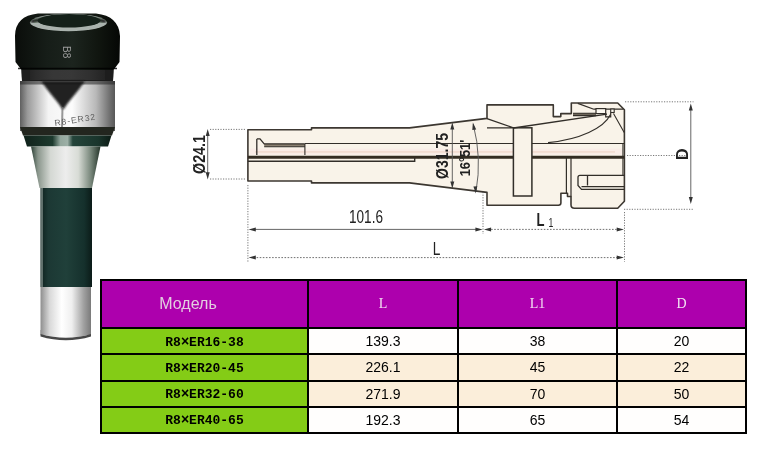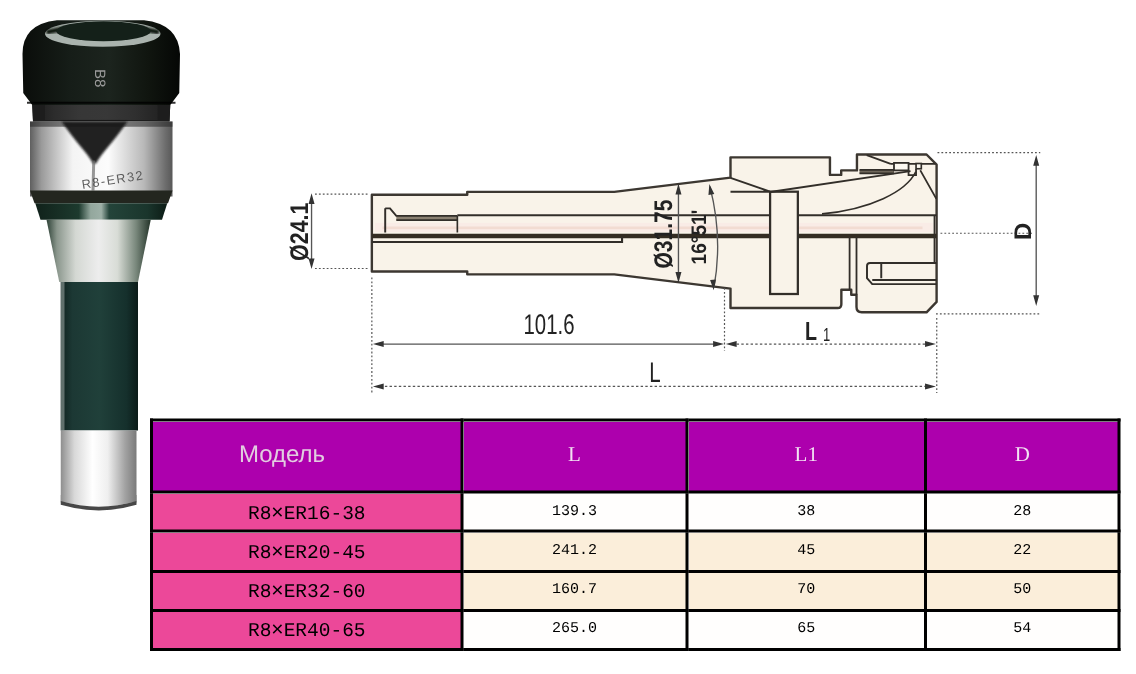--- a/index.html
+++ b/index.html
@@ -1,21 +1,21 @@
 <!DOCTYPE html>
 <html><head>
 <meta charset="utf-8">
 <style>
   html,body{margin:0;padding:0;background:#ffffff;}
   body{width:757px;height:449px;position:relative;font-family:"Liberation Sans",sans-serif;overflow:hidden;}
   svg text{font-family:"Liberation Sans",sans-serif;}
   table.spec{border-collapse:collapse;table-layout:fixed;position:absolute;left:100px;top:279px;width:645px;height:155px;}
   table.spec td{border:2px solid #000;text-align:center;vertical-align:middle;padding:0;overflow:hidden;}
-  td.mdl{font-family:"Liberation Mono",monospace;font-size:13px;color:#000;background:#ec4899;}
-  td.num{font-family:Liberation Mono, monospace;font-size:10px;color:#000;background:#fffefd;}
+  td.mdl{font-family:"Liberation Mono",monospace;font-size:13px;color:#000;background:#84cc16;font-weight:bold;}
+  td.num{font-family:Liberation Sans, sans-serif;font-size:14px;color:#000;background:#fffefd;}
   tr.alt td.num{background:#fbeeda;}
   td.hm{background:#ad00ad;color:#e2cde0;font-size:16px;}
   td.hl{background:#ad00ad;color:#f2e2f2;font-family:"Liberation Serif",serif;font-size:14px;}
 </style>
 </head>
 <body>
 <svg width="757" height="449" viewBox="0 0 757 449" style="position:absolute;left:0;top:0">
   <defs>
     <linearGradient id="gCollar" x1="0" y1="0" x2="1" y2="0">
       <stop offset="0" stop-color="#5f5f5f"></stop>
@@ -212,38 +212,38 @@
     <td class="hm" style="padding-right:33px">Модель</td>
     <td class="hl">L</td>
     <td class="hl">L1</td>
     <td class="hl">D</td>
   </tr>
 
   <tr style="height:24px">
     <td class="mdl">R8<span style="font-family:'Liberation Sans',sans-serif;font-size:14px">×</span>ER16-38</td>
         <td class="num">139.3</td>
         <td class="num">38</td>
-        <td class="num">28</td>
+        <td class="num">20</td>
   </tr>
 
   <tr style="height:24px" class="alt">
     <td class="mdl">R8<span style="font-family:'Liberation Sans',sans-serif;font-size:14px">×</span>ER20-45</td>
-        <td class="num">241.2</td>
+        <td class="num">226.1</td>
         <td class="num">45</td>
         <td class="num">22</td>
   </tr>
 
 
   <tr style="height:24px" class="alt">
     <td class="mdl">R8<span style="font-family:'Liberation Sans',sans-serif;font-size:14px">×</span>ER32-60</td>
-        <td class="num">160.7</td>
+        <td class="num">271.9</td>
         <td class="num">70</td>
         <td class="num">50</td>
   </tr>
 
   <tr style="height:24px">
     <td class="mdl">R8<span style="font-family:'Liberation Sans',sans-serif;font-size:14px">×</span>ER40-65</td>
-        <td class="num">265.0</td>
+        <td class="num">192.3</td>
         <td class="num">65</td>
         <td class="num">54</td>
   </tr>
 </tbody>
   </table>
 
 </body></html>

